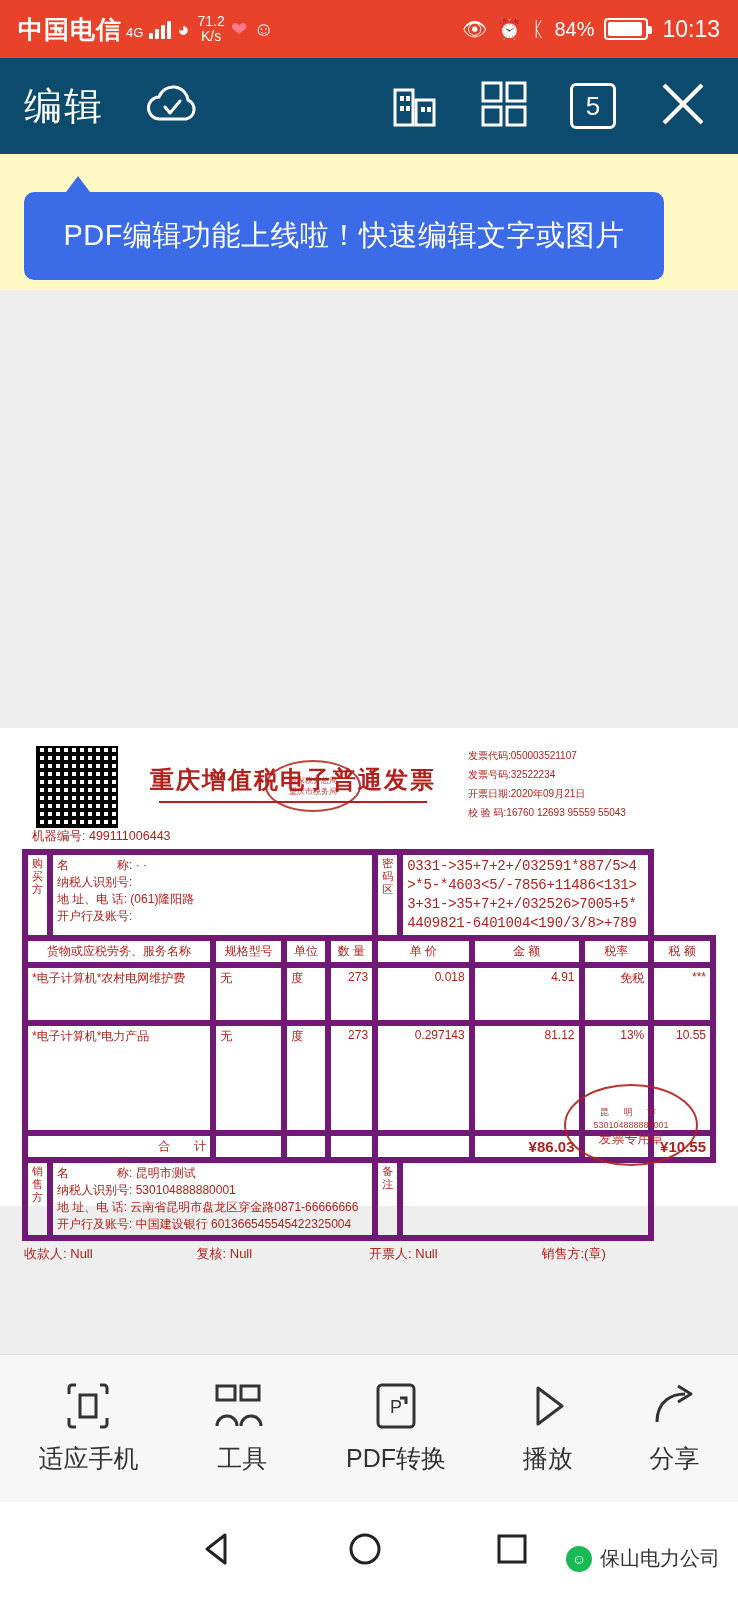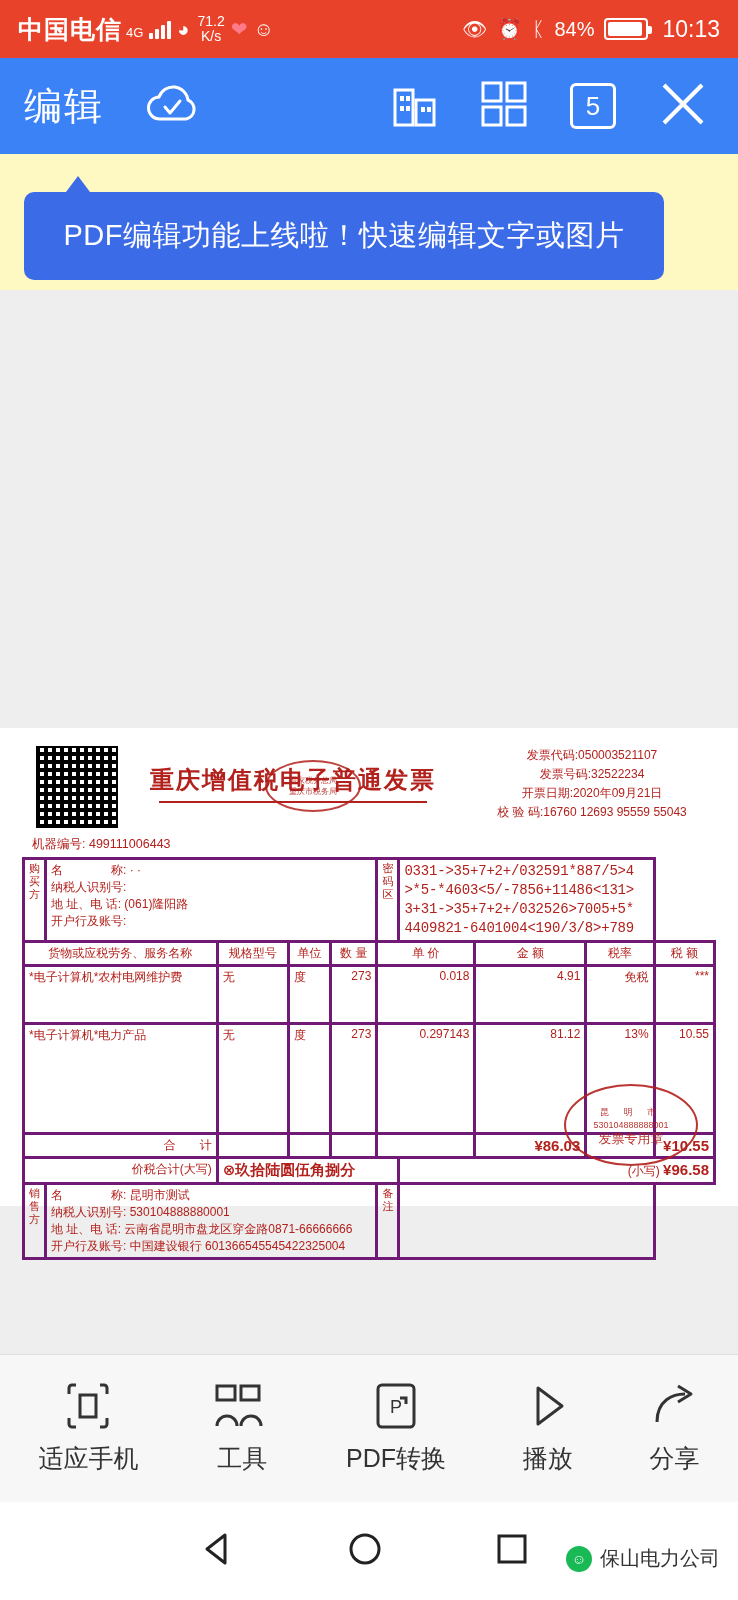--- a/index.html
+++ b/index.html
@@ -36,21 +36,21 @@
   }
   .battery:after{
     content:""; position:absolute; right:-6px; top:6px; width:4px; height:8px;
     background:#fff; border-radius:0 2px 2px 0;
   }
   .battery span{ position:absolute; left:2px; top:2px; bottom:2px; width:34px; background:#fff; border-radius:2px;}
   .clock { font-size:23px; margin-left:4px; }
 
   
   .toolbar {
-    height: 96px; background:#3b82f6; color:#fff;
+    height: 96px; background:#0c4a6e; color:#fff;
     display:flex; align-items:center; padding: 0 24px;
   }
   .tb-title { font-size: 38px; letter-spacing:2px; }
   .tb-cloud { margin-left: 40px; }
   .tb-spacer { flex:1; }
   .tb-icons { display:flex; align-items:center; gap:42px; margin-right: 6px;}
   .pagebadge {
     width:46px;height:46px;border:3px solid #fff;border-radius:6px;
     display:flex;align-items:center;justify-content:center;font-size:26px;
   }
@@ -85,25 +85,25 @@
       background-blend-mode:multiply; margin-left:14px; margin-top:4px;}
   .inv-title-wrap { flex:1; text-align:center; position:relative; padding-top:22px;}
   .inv-title { font-size:24px; font-weight:bold; letter-spacing:2px; }
   .inv-title-line { width:268px;height:2px;background:#b3211c;margin:5px auto 0; }
   .oval-stamp{
     position:absolute; left:50%; top:18px; transform:translateX(-28px);
     width:96px;height:52px;border:2px solid #b3211c;border-radius:50%;
     display:flex;flex-direction:column;align-items:center;justify-content:center;
     font-size:8px; line-height:11px; opacity:.85;
   }
-  .inv-meta { width:248px; font-size:12px; line-height:19px; padding-top:4px;text-align:center;}
-  .machine { font-size:12.5px; margin-top:8px; margin-left:10px;}
+  .inv-meta { width:248px; font-size:10px; line-height:19px; padding-top:4px;}
+  .machine { font-size:12.5px; margin-top:0; margin-left:10px;}
 
   table.ivt { width:100%; border-collapse:collapse; margin-top:4px; font-size:12px;}
-  table.ivt td { border:3px solid #701a75; padding:2px 4px; vertical-align:top; }
+  table.ivt td { border:6px solid #701a75; padding:2px 4px; vertical-align:top; }
   .vcell { width:20px; text-align:center; font-size:11px; line-height:13px; }
   .lbl { font-size:12px; line-height:17px; }
   .code { font-family:"Liberation Mono","DejaVu Sans Mono",monospace; font-size:14px; line-height:19px; letter-spacing:-0.2px;}
   .th { text-align:center; font-size:12px; }
   .num { text-align:right; }
   .ctr { text-align:right; }
   .big { font-size:15px; font-weight:bold; }
   .round-stamp{
     position:absolute; right:18px; bottom:26px; width:134px;height:82px;
     border:2px solid #b3211c;border-radius:50%;
@@ -311,47 +311,48 @@
             <td colspan="2" class="ctr">合　　计</td>
             <td></td>
             <td></td>
             <td></td>
             <td colspan="2"></td>
             <td class="num big">¥86.03</td>
             <td></td>
             <td class="num big">¥10.55</td>
           </tr>
 
-          <tr>
-            <td colspan="2" class="ctr">价税合计(大写)</td>
-            <td colspan="4" class="big">⊗玖拾陆圆伍角捌分</td>
-            <td colspan="4" class="num">
-              <span>(小写)</span>
-              <span class="big">¥96.58</span>
-            </td>
-          </tr>
 
           <tr>
             <td class="vcell">销售方</td>
             <td colspan="4">
               <div class="lbl"><span>名　　　　称:</span>
                 <span>昆明市测试</span></div>
               <div class="lbl"><span>纳税人识别号:</span>
                 <span>530104888880001</span></div>
               <div class="lbl"><span>地 址、电 话:</span>
                 <span>云南省昆明市盘龙区穿金路0871-66666666</span></div>
               <div class="lbl"><span>开户行及账号:</span>
                 <span>中国建设银行 601366545545422325004</span></div>
             </td>
             <td class="vcell">备注</td>
             <td colspan="3"></td>
           </tr>
         </tbody>
           </table>
 
+        <div class="footrow">
+          <div><span>收款人:</span>
+            <span>Null</span></div>
+          <div><span>复核:</span>
+            <span>Null</span></div>
+          <div><span>开票人:</span>
+            <span>Null</span></div>
+          <div><span>销售方:(章)</span></div>
+        </div>
 
         <div class="round-stamp">
           <span class="stamp-top">昆 明 市</span>
           <span class="stamp-num">530104888888001</span>
           <span class="stamp-bot">发票专用章</span>
         </div>
 
       </div>
     </div>
   </div>

